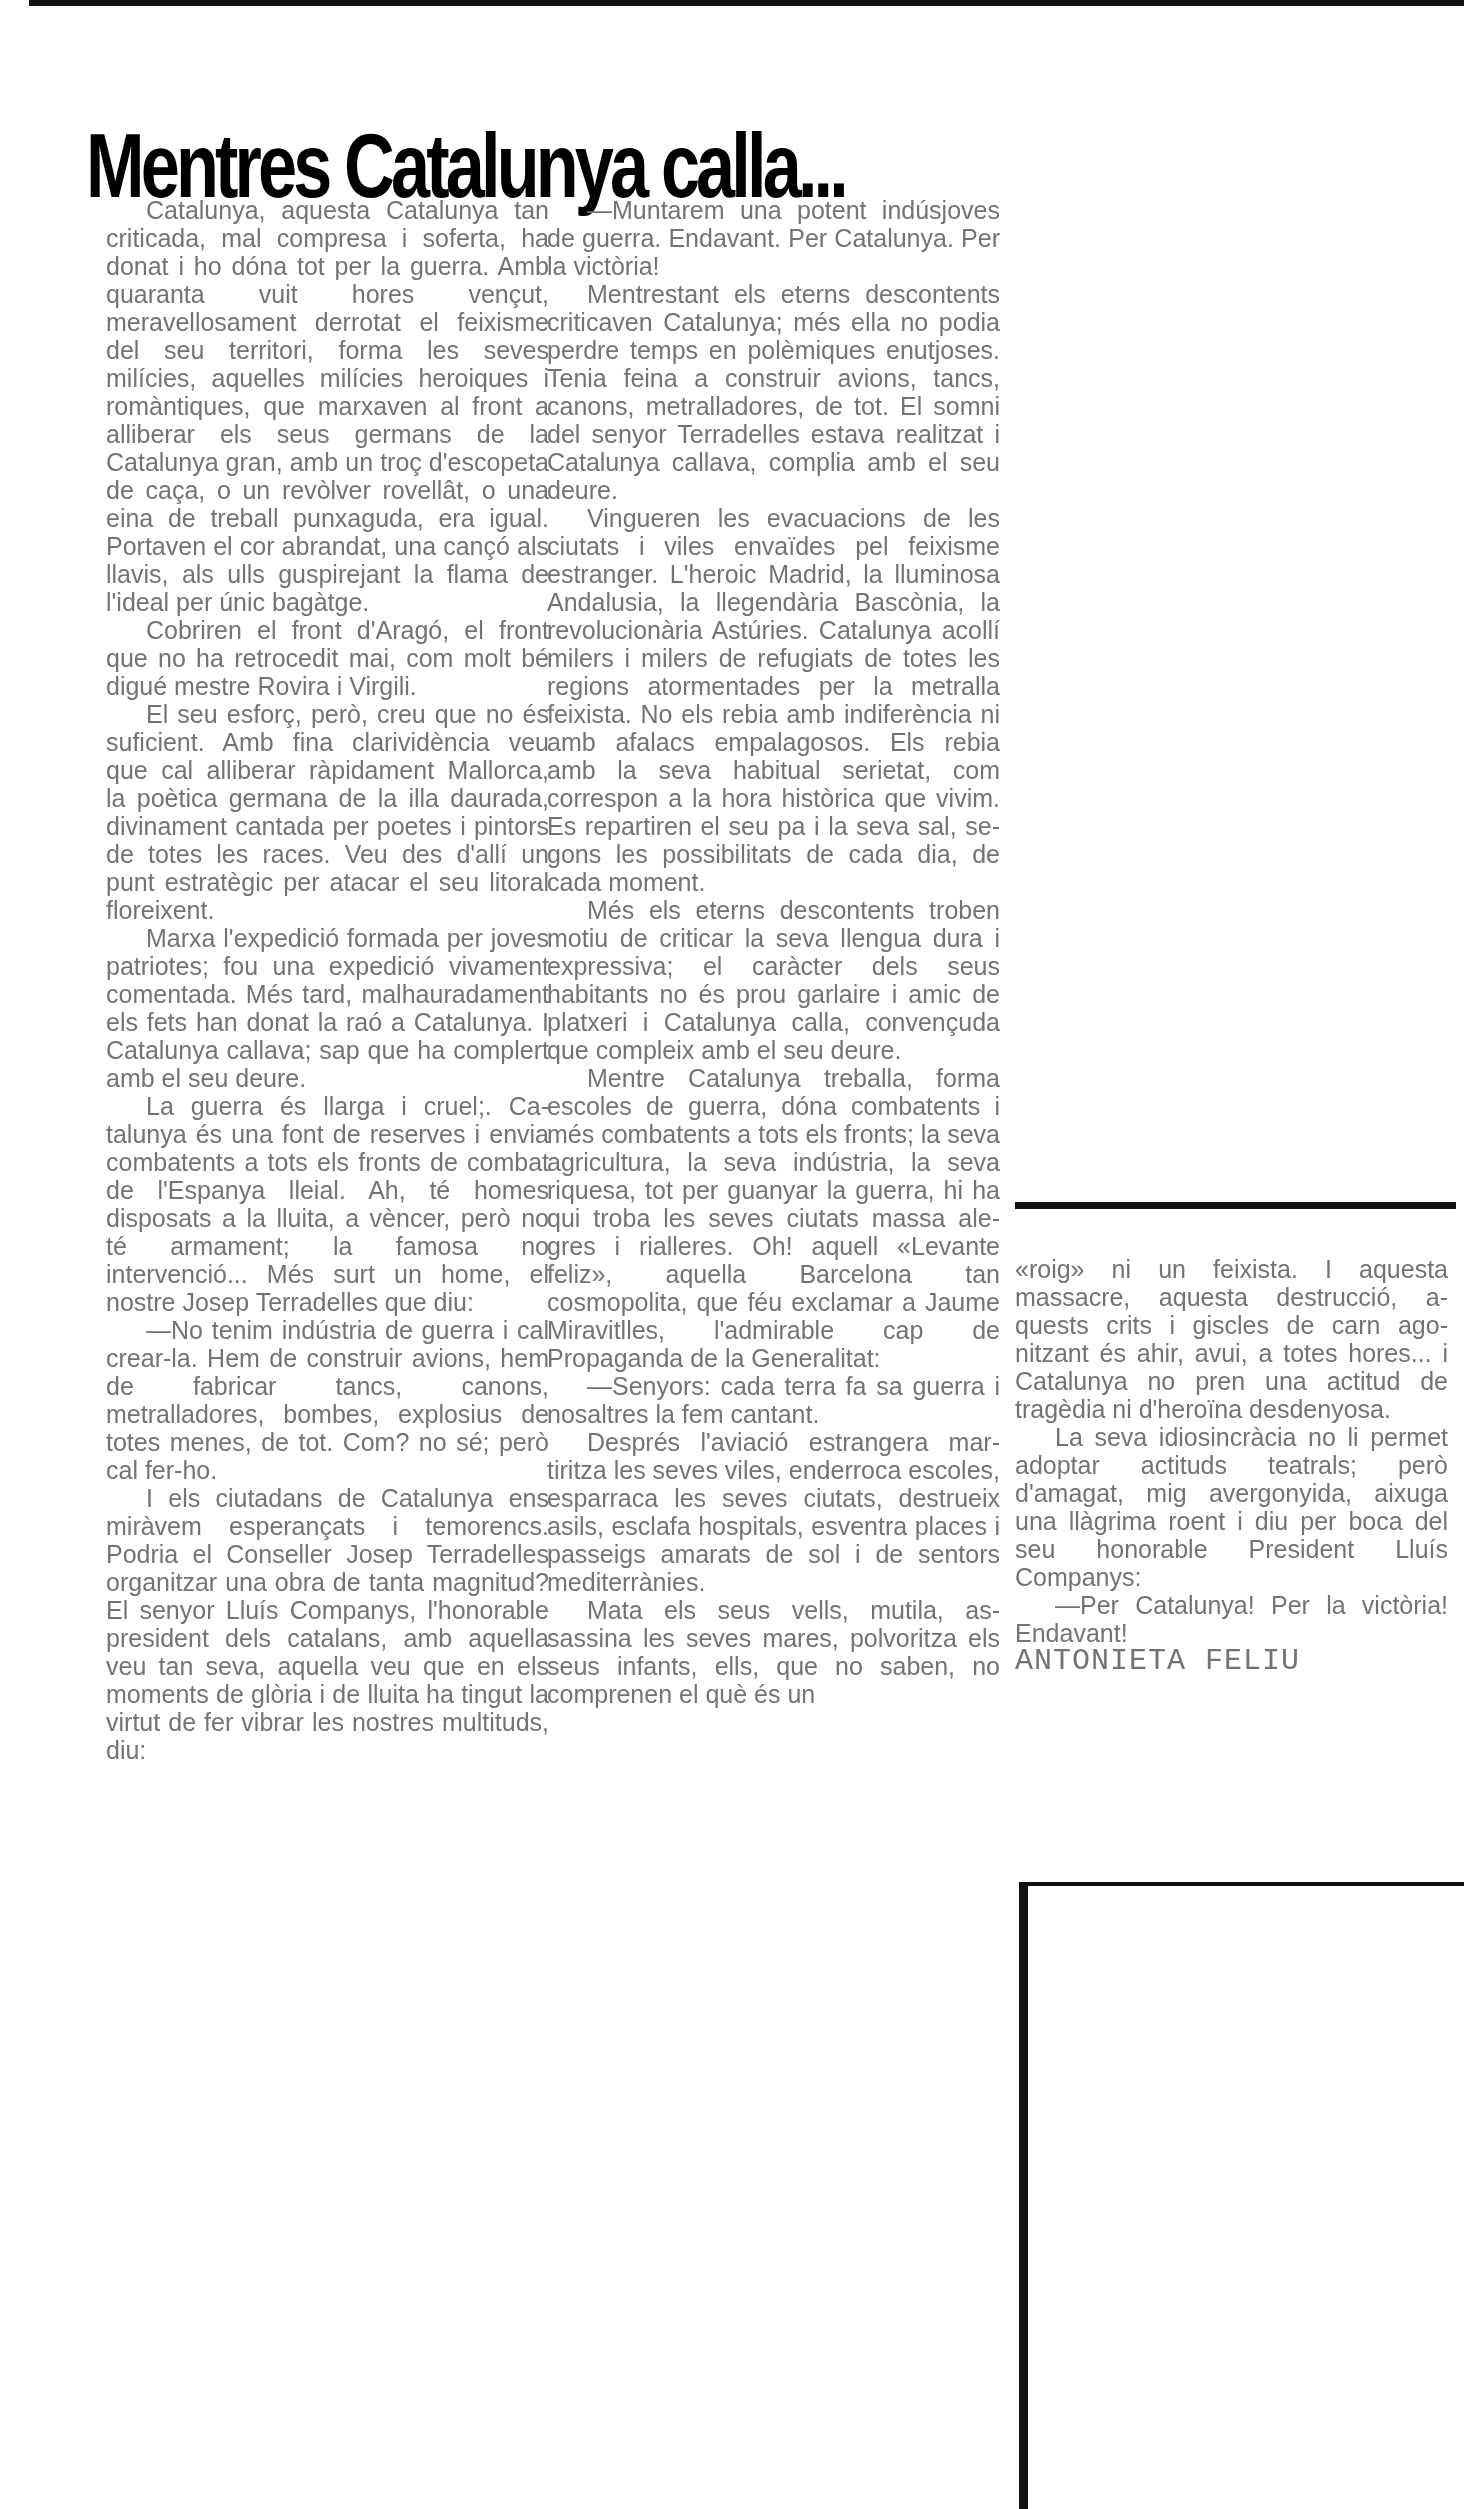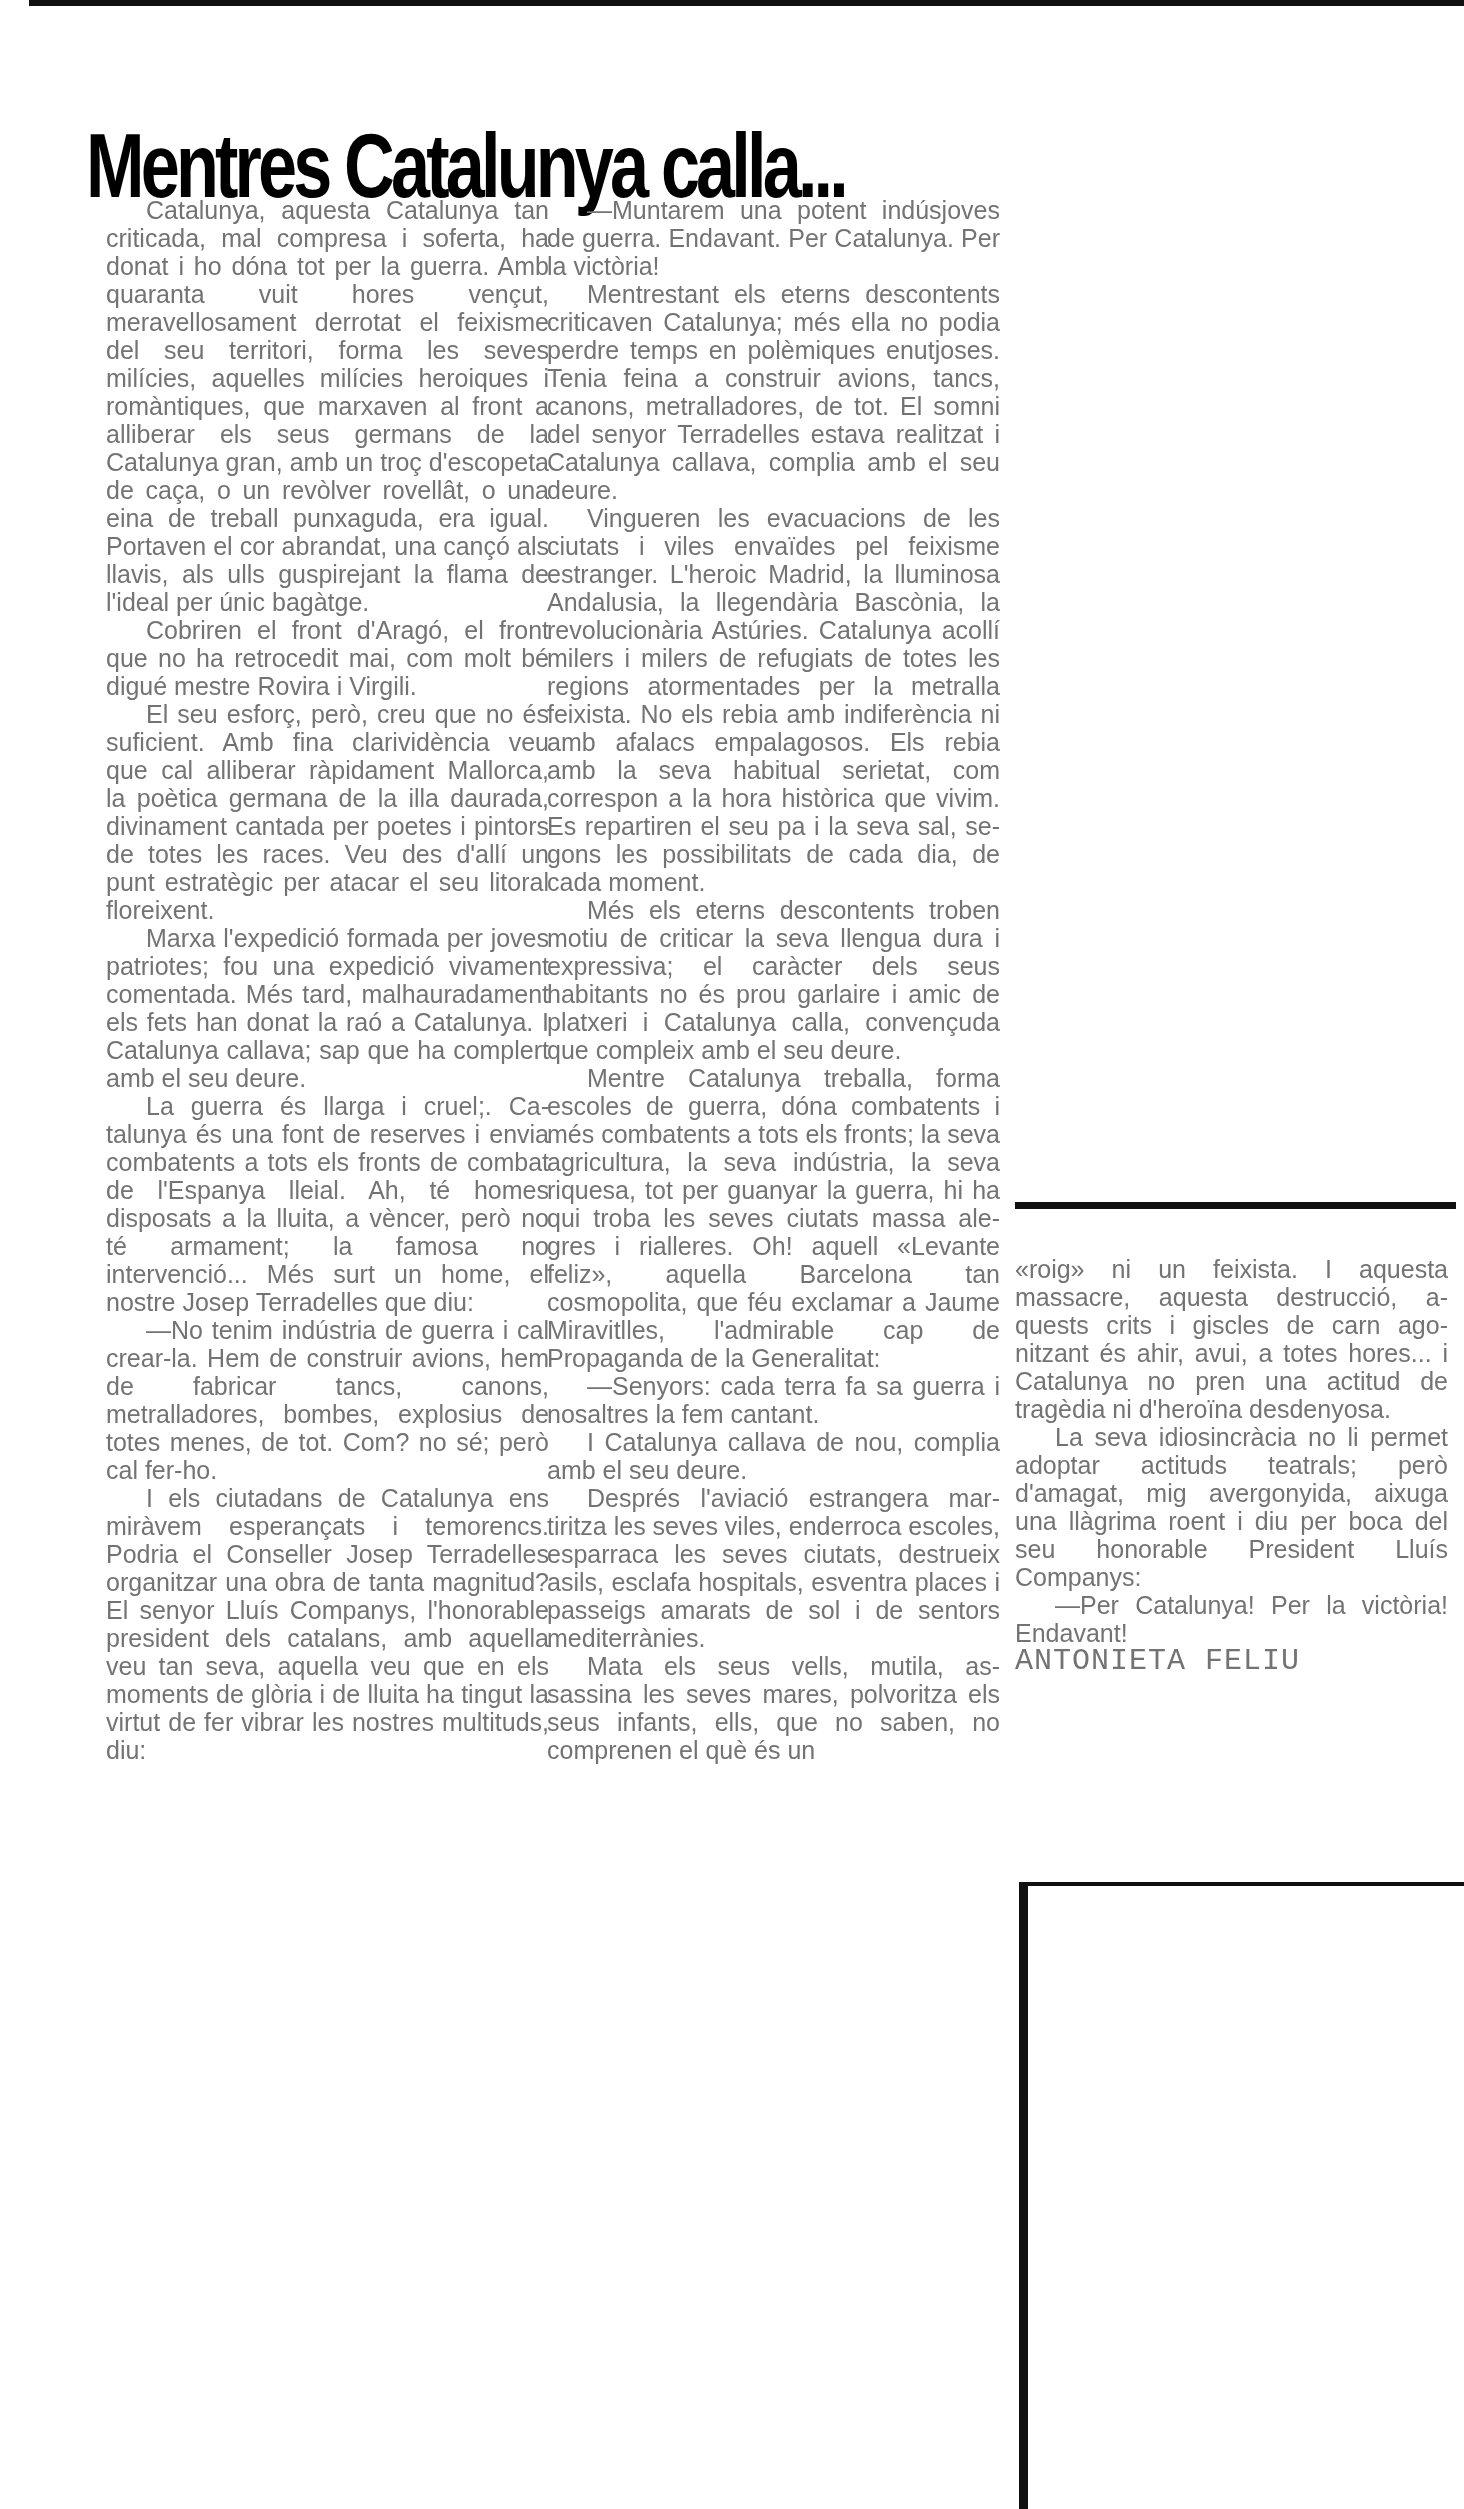--- a/index.html
+++ b/index.html
@@ -47,21 +47,20 @@
   <p>I els ciutadans de Catalunya ens miràvem esperançats i temorencs. Podria el Conseller Josep Terra­delles organitzar una obra de tan­ta magnitud? El senyor Lluís Com­panys, l'honorable president dels catalans, amb aquella veu tan se­va, aquella veu que en els mo­ments de glòria i de lluita ha tin­gut la virtut de fer vibrar les nos­tres multituds, diu:</p>
 </div>
 
 <div class="col" id="col-2">
   <p>—Muntarem una potent indús­joves de guerra. Endavant. Per Ca­talunya. Per la victòria!</p>
   <p>Mentrestant els eterns descon­tents criticaven Catalunya; més ella no podia perdre temps en po­lèmiques enutjoses. Tenia feina a construir avions, tancs, canons, metralladores, de tot. El somni del senyor Terradelles estava realit­zat i Catalunya callava, complia amb el seu deure.</p>
   <p>Vingueren les evacuacions de les ciutats i viles envaïdes pel fei­xisme estranger. L'heroic Madrid, la lluminosa Andalusia, la llegen­dària Bascònia, la revolucionària Astúries. Catalunya acollí milers i milers de refugiats de totes les re­gions atormentades per la metra­lla feixista. No els rebia amb indi­ferència ni amb afalacs empalago­sos. Els rebia amb la seva habi­tual serietat, com correspon a la hora històrica que vivim. Es re­partiren el seu pa i la seva sal, se­gons les possibilitats de cada dia, de cada moment.</p>
   <p>Més els eterns descontents tro­ben motiu de criticar la seva llen­gua dura i expressiva; el caràcter dels seus habitants no és prou garlaire i amic de platxeri i Cata­lunya calla, convençuda que com­pleix amb el seu deure.</p>
   <p>Mentre Catalunya treballa, for­ma escoles de guerra, dóna com­batents i més combatents a tots els fronts; la seva agricultura, la seva indústria, la seva riquesa, tot per guanyar la guerra, hi ha qui troba les seves ciutats massa ale­gres i rialleres. Oh! aquell «Levan­te feliz», aquella Barcelona tan cosmopolita, que féu exclamar a Jaume Miravitlles, l'admirable cap de Propaganda de la Generalitat:</p>
   <p>—Senyors: cada terra fa sa guer­ra i nosaltres la fem cantant.</p>
-  <p>I Catalunya callava de nou, com­plia amb el seu deure.</p>
   <p>Després l'aviació estrangera mar­tiritza les seves viles, enderroca escoles, esparraca les seves ciu­tats, destrueix asils, esclafa hos­pitals, esventra places i passeigs amarats de sol i de sentors medi­terrànies.</p>
   <p>Mata els seus vells, mutila, as­sassina les seves mares, polvo­ritza els seus infants, ells, que no saben, no comprenen el què és un</p>
 </div>
 
 <div class="col-rule"></div>
 
 <div class="col" id="col-3">
   <p class="noindent">«roig» ni un feixista. I aquesta massacre, aquesta destrucció, a­quests crits i giscles de carn ago­nitzant és ahir, avui, a totes ho­res... i Catalunya no pren una ac­titud de tragèdia ni d'heroïna des­denyosa.</p>
   <p>La seva idiosincràcia no li per­met adoptar actituds teatrals; però d'amagat, mig avergonyida, aixu­ga una llàgrima roent i diu per bo­ca del seu honorable President Lluís Companys:</p>
   <p>—Per Catalunya! Per la victò­ria! Endavant!</p>

